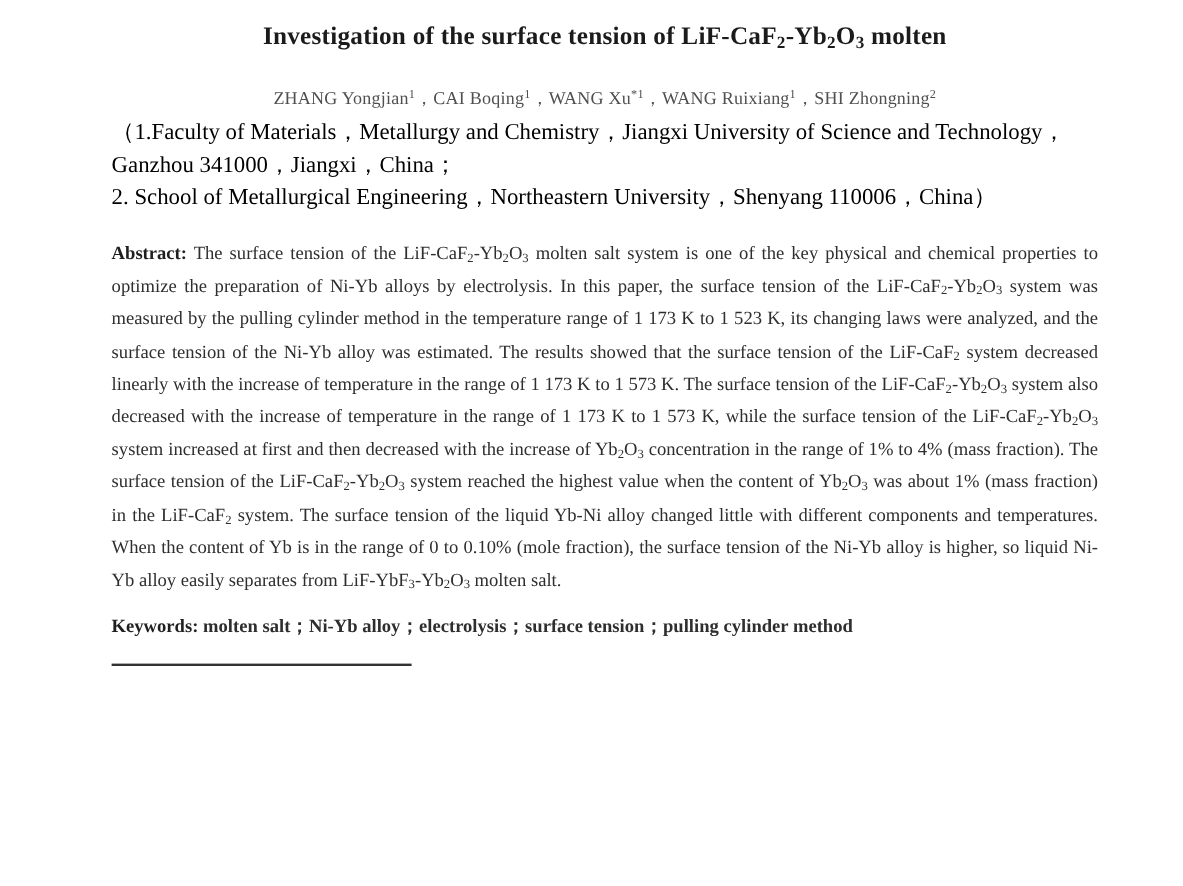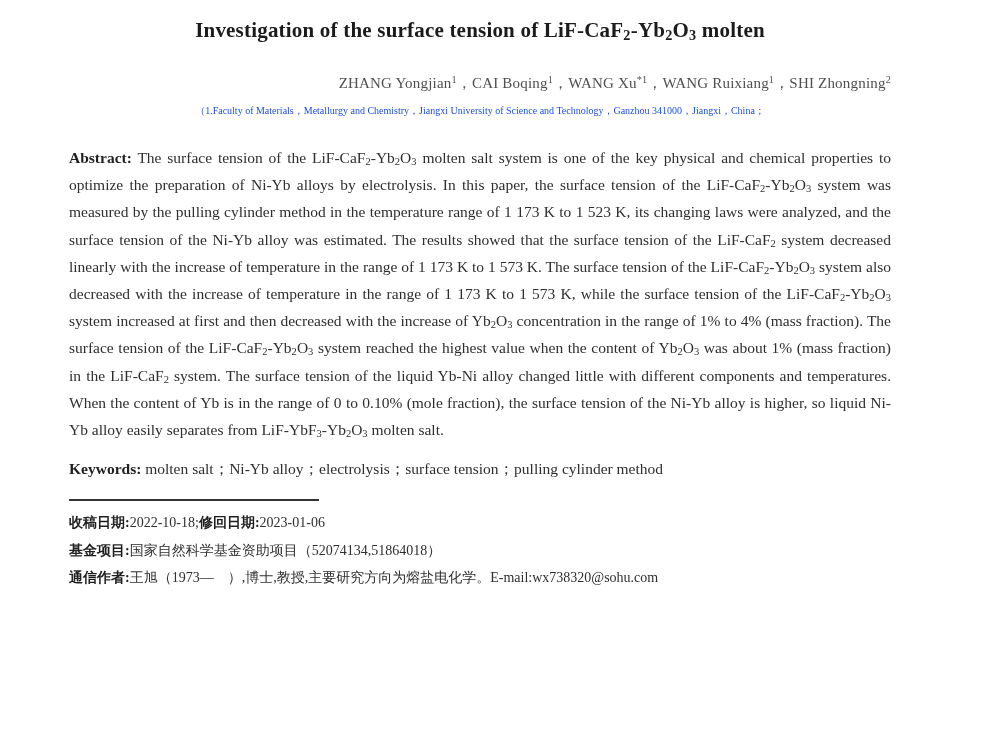--- a/index.html
+++ b/index.html
@@ -6,61 +6,62 @@
   .page {
     position: relative;
     width: 986px;
     height: 738px;
     background: #ffffff;
     overflow: hidden;
     font-family: "Liberation Serif", "DejaVu Serif", serif;
   }
   .content {
     position: absolute;
-    left: 69px;
+    left: 93px;
     top: 0;
     width: 822px;
   }
   .paper-title {
     margin-top: 15px;
     text-align: center;
     font-size: 21px;
     font-weight: bold;
     line-height: 30px;
     color: #1b1b1b;
     letter-spacing: 0.2px;
   }
   .authors-line {
     margin-top: 28px;
-    text-align: right;
+    text-align: center;
     font-size: 15px;
     line-height: 20px;
     color: #4f4f4f;
     letter-spacing: 0.2px;
   }
   .affiliation-line {
-    text-align: center;
-    font-size: 10px;
+    text-align: left;
+    font-size: 19px;
     line-height: 27px;
-    color: #1d4ed8;
+    color: #000000;
   }
   .affiliations { margin-top: 4px; }
   .abstract-paragraph {
     margin: 20px 0 12px 0;
     font-size: 15.5px;
     line-height: 27.2px;
     text-align: justify;
     color: #2e2e2e;
   }
   .abstract-paragraph b, .keywords-line b { color: #1f1f1f; }
   .keywords-line {
     margin: 0;
     font-size: 15.5px;
     line-height: 27.2px;
     color: #2e2e2e;
+    font-weight: bold;
   }
   .footnote-divider {
     margin: 17px 0 0 0;
     width: 250px;
     border: none;
     border-top: 2px solid #333333;
   }
   .footnotes {
     margin-top: 8px;
     font-size: 14px;
@@ -78,34 +79,30 @@
   <div class="content">
 
     <div class="paper-title">
       <div>Investigation of the surface tension of LiF-CaF<sub>2</sub>-Yb<sub>2</sub>O<sub>3</sub> molten</div>
     </div>
 
     <div class="authors-line">ZHANG Yongjian<sup>1</sup>，CAI Boqing<sup>1</sup>，WANG Xu<sup>*1</sup>，WANG Ruixiang<sup>1</sup>，SHI Zhongning<sup>2</sup></div>
 
     <div class="affiliations">
       <div class="affiliation-line">（1.Faculty of Materials，Metallurgy and Chemistry，Jiangxi University of Science and Technology，Ganzhou 341000，Jiangxi，China；</div>
+      <div class="affiliation-line">2. School of Metallurgical Engineering，Northeastern University，Shenyang 110006，China）</div>
     </div>
 
     <p class="abstract-paragraph">
       <b>Abstract:</b>
       <span>The surface tension of the LiF-CaF<sub>2</sub>-Yb<sub>2</sub>O<sub>3</sub> molten salt system is one of the key physical and chemical properties to optimize the preparation of Ni-Yb alloys by electrolysis. In this paper, the surface tension of the LiF-CaF<sub>2</sub>-Yb<sub>2</sub>O<sub>3</sub> system was measured by the pulling cylinder method in the temperature range of 1 173 K to 1 523 K, its changing laws were analyzed, and the surface tension of the Ni-Yb alloy was estimated. The results showed that the surface tension of the LiF-CaF<sub>2</sub> system decreased linearly with the increase of temperature in the range of 1 173 K to 1 573 K. The surface tension of the LiF-CaF<sub>2</sub>-Yb<sub>2</sub>O<sub>3</sub> system also decreased with the increase of temperature in the range of 1 173 K to 1 573 K, while the surface tension of the LiF-CaF<sub>2</sub>-Yb<sub>2</sub>O<sub>3</sub> system increased at first and then decreased with the increase of Yb<sub>2</sub>O<sub>3</sub> concentration in the range of 1% to 4% (mass fraction). The surface tension of the LiF-CaF<sub>2</sub>-Yb<sub>2</sub>O<sub>3</sub> system reached the highest value when the content of Yb<sub>2</sub>O<sub>3</sub> was about 1% (mass fraction) in the LiF-CaF<sub>2</sub> system. The surface tension of the liquid Yb-Ni alloy changed little with different components and temperatures. When the content of Yb is in the range of 0 to 0.10% (mole fraction), the surface tension of the Ni-Yb alloy is higher, so liquid Ni-Yb alloy easily separates from LiF-YbF<sub>3</sub>-Yb<sub>2</sub>O<sub>3</sub> molten salt.</span>
     </p>
 
     <p class="keywords-line">
       <b>Keywords:</b>
       <span>molten salt；Ni-Yb alloy；electrolysis；surface tension；pulling cylinder method</span>
     </p>
 
     <hr class="footnote-divider">
 
-    <div class="footnotes">
-      <div class="footnote-line"><b>收稿日期:</b>2022-10-18;<b>修回日期:</b>2023-01-06</div>
-      <div class="footnote-line"><b>基金项目:</b>国家自然科学基金资助项目（52074134,51864018）</div>
-      <div class="footnote-line"><b>通信作者:</b>王旭（1973—　）,博士,教授,主要研究方向为熔盐电化学。E-mail:wx738320@sohu.com</div>
-    </div>
 
   </div>
 </div>
 
 </body></html>

